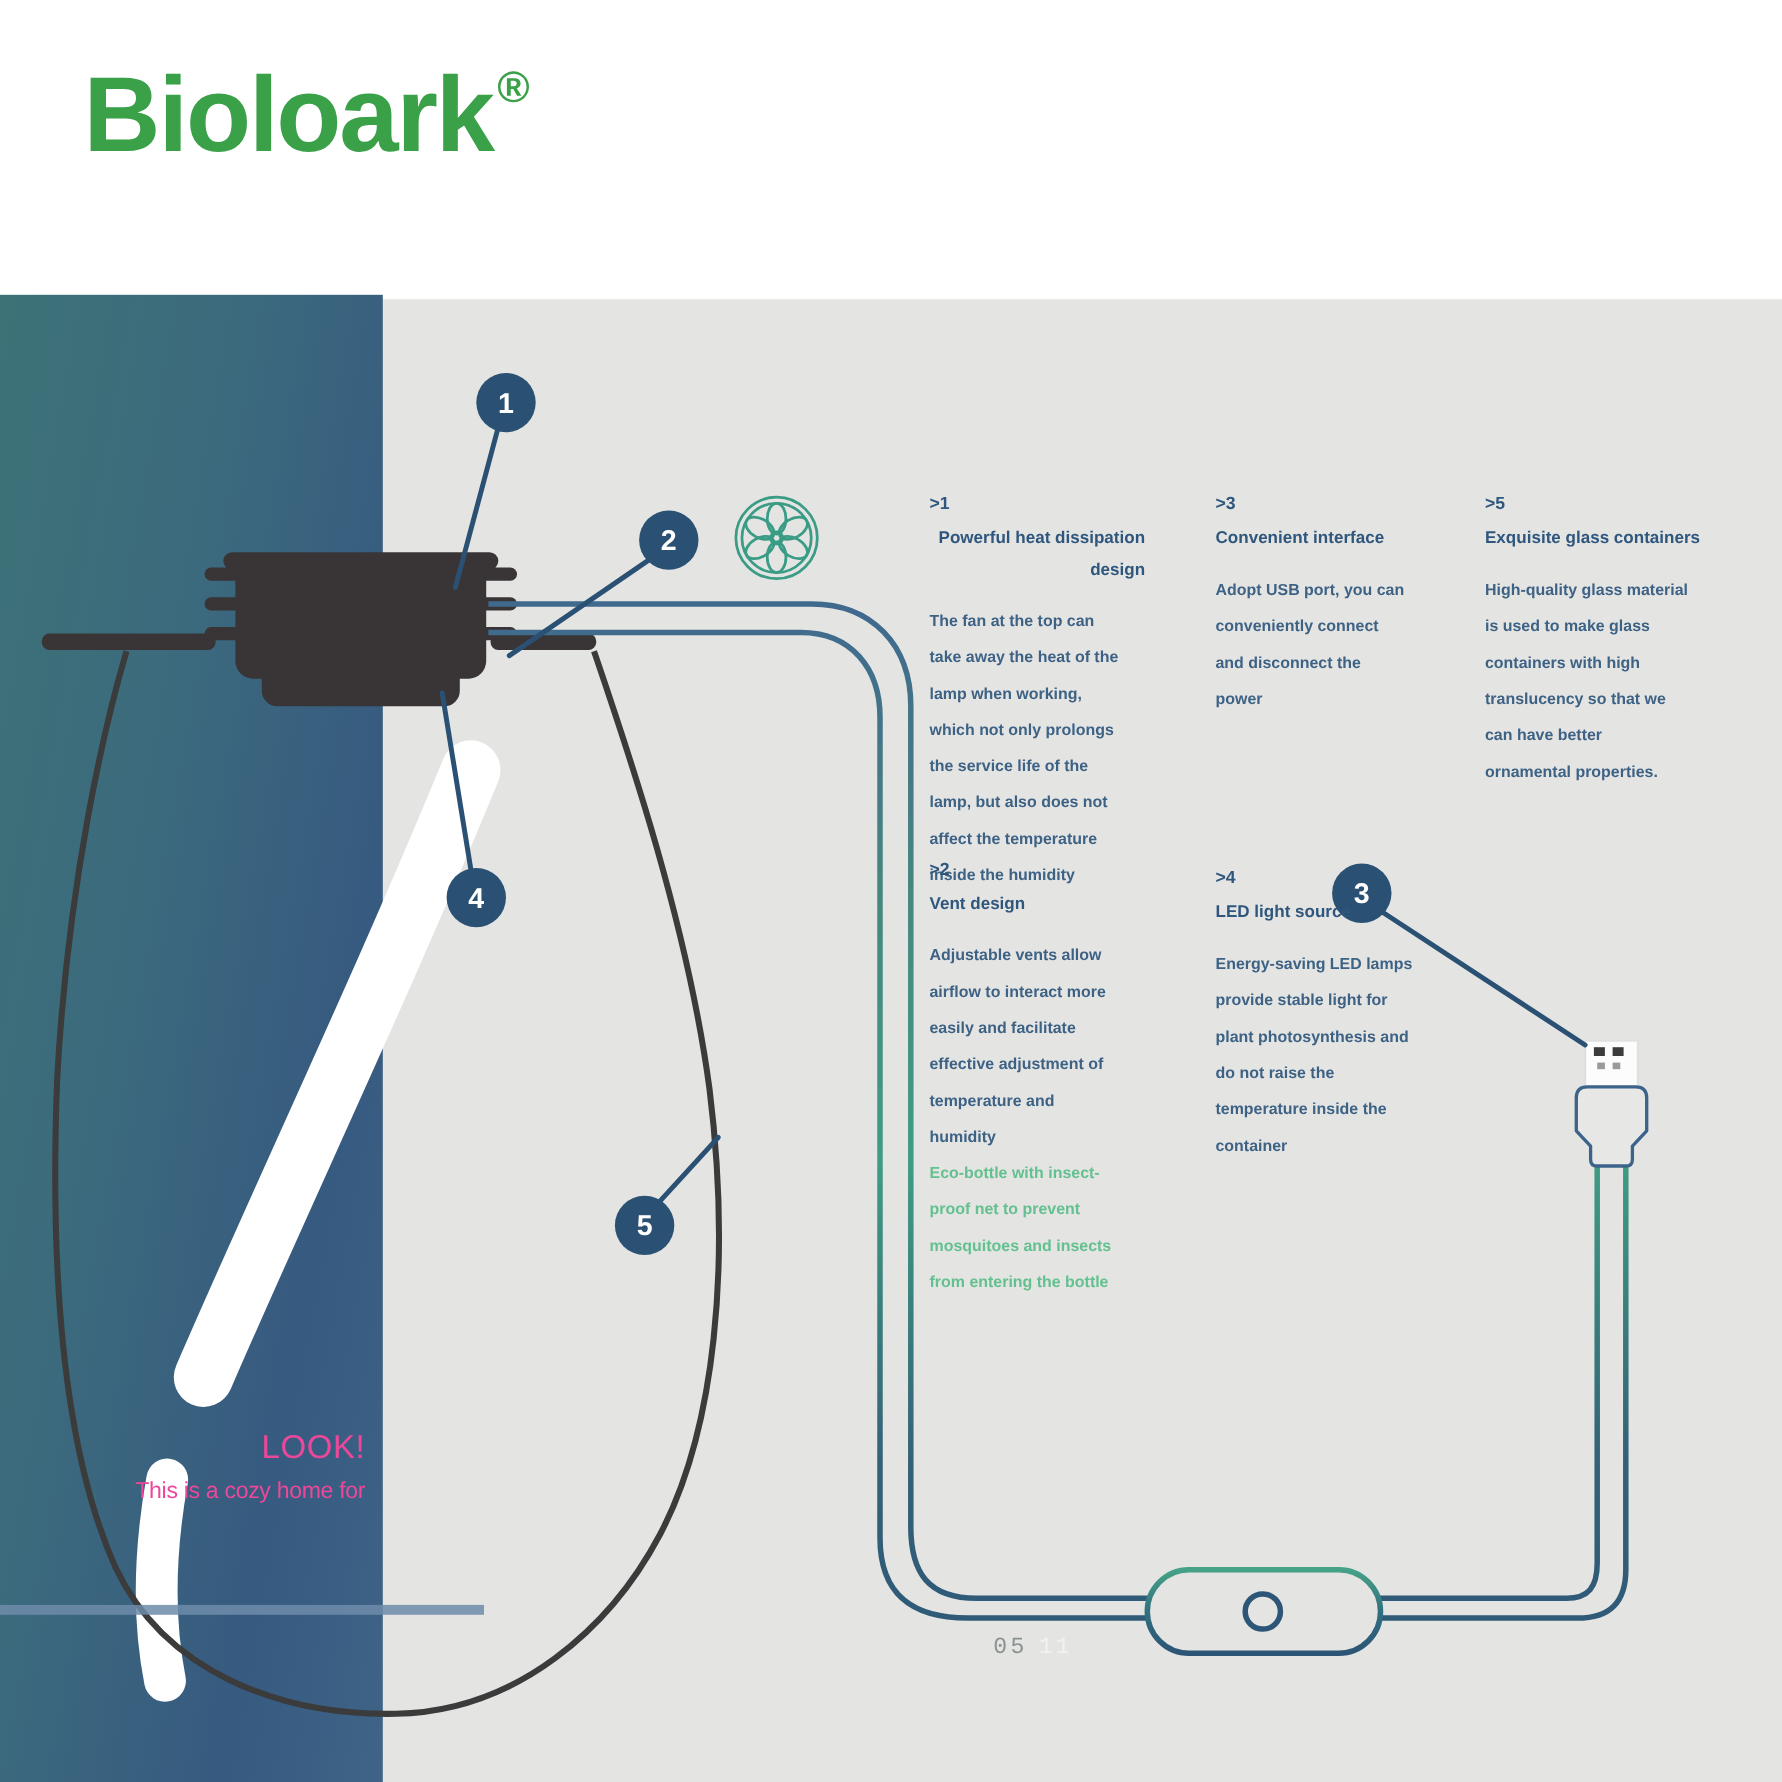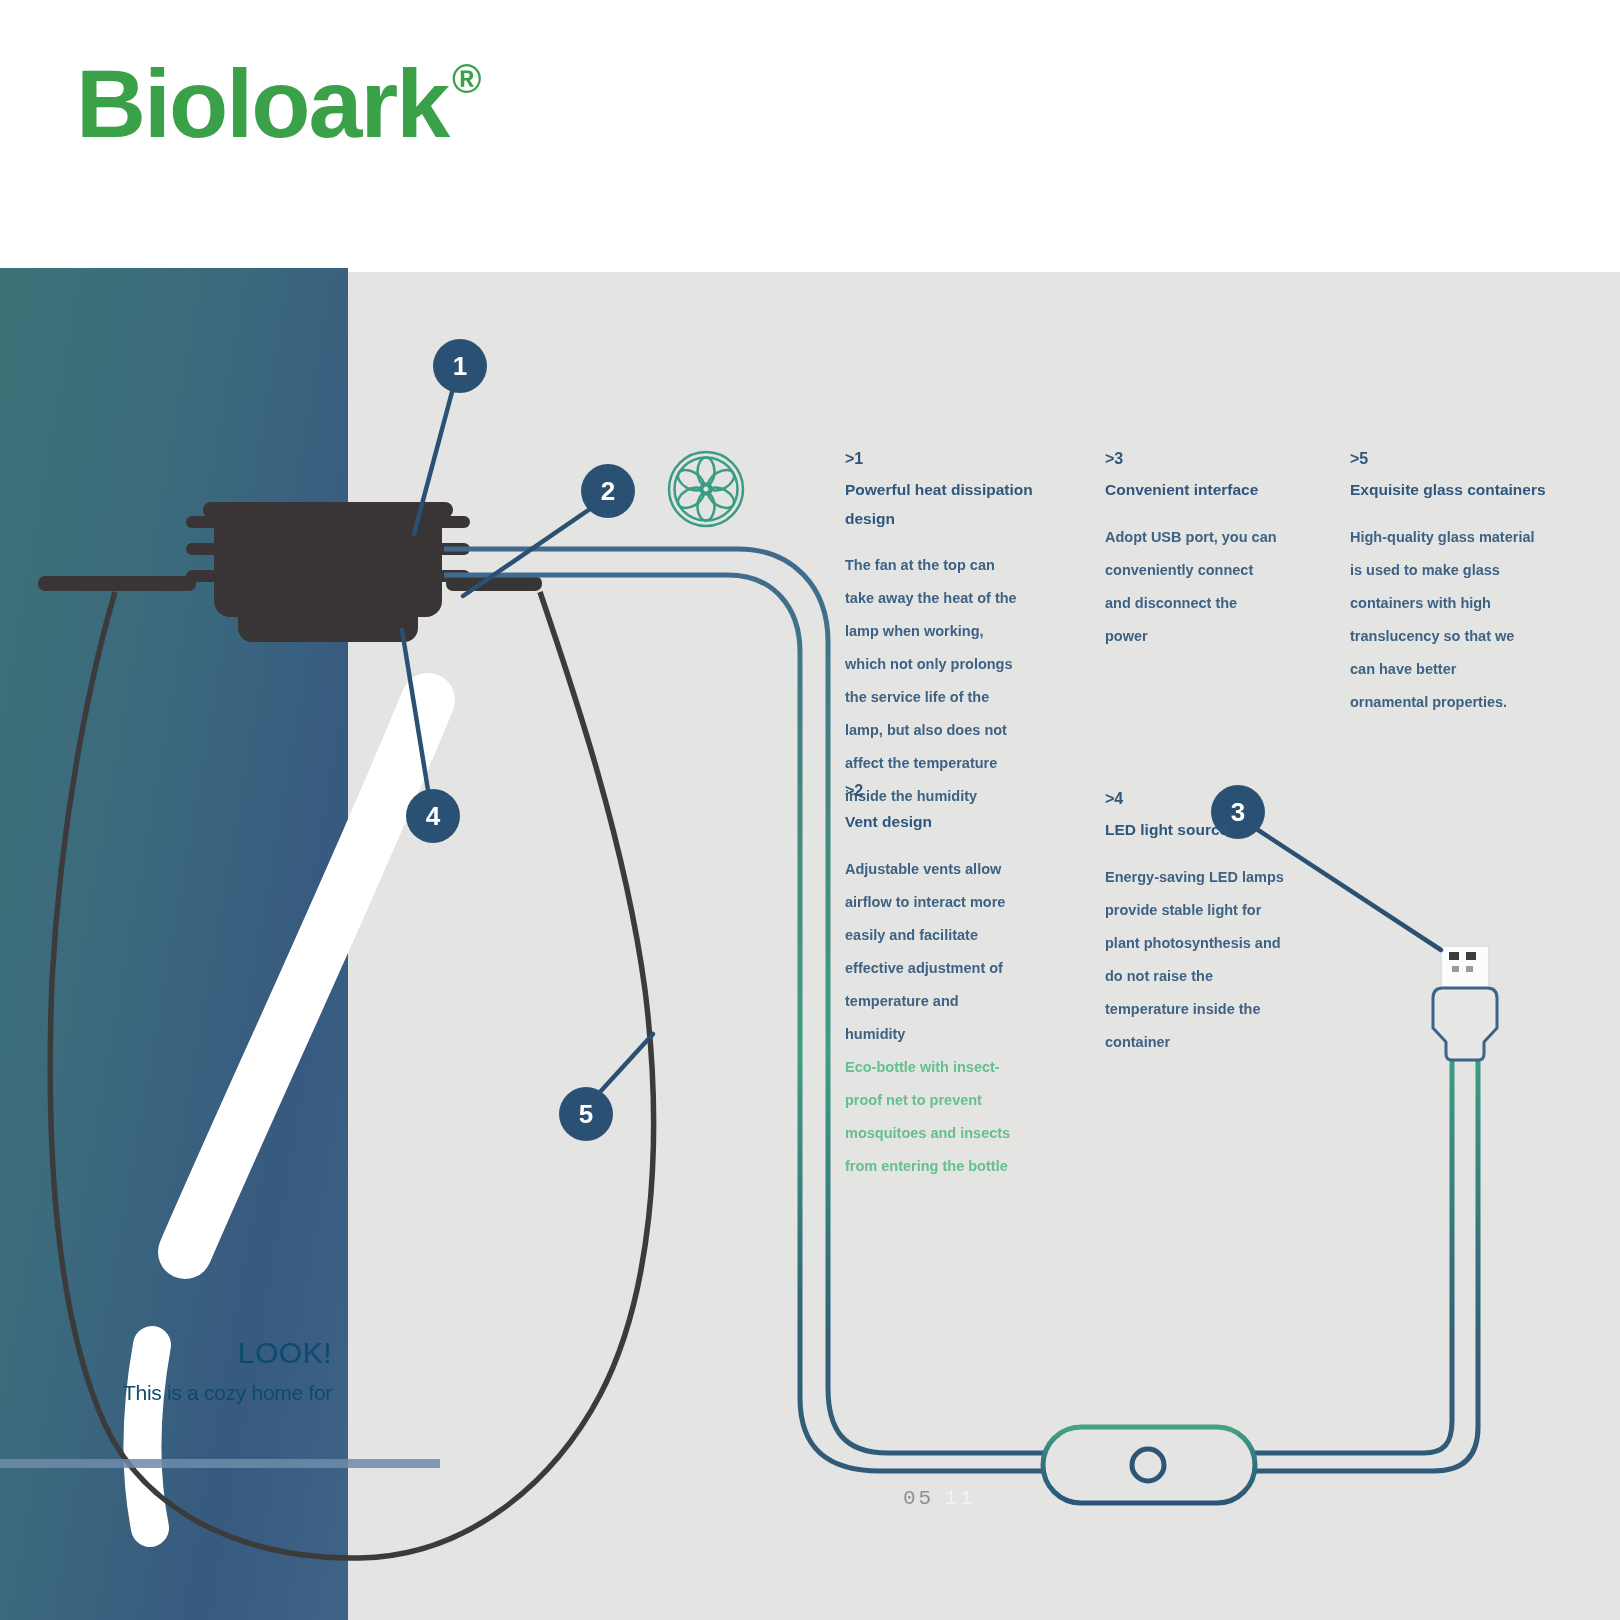--- a/index.html
+++ b/index.html
@@ -24,30 +24,30 @@
 
   
   .feature { position:absolute; color:#2f577d; }
   .feature .marker { font-size:16px; font-weight:bold; margin-bottom:8px; }
   .feature .title  { font-size:15.5px; font-weight:bold; line-height:1.85;
                      margin-bottom:16px; }
   .feature .body   { font-size:14.5px; font-weight:bold; line-height:33px; opacity:.92; }
   .feature .note   { font-size:14.5px; font-weight:bold; line-height:33px;
                      color:#63c08f; }
   #feature-1 { left:845px;  top:450px; width:172px; }
-  #feature-1 .title { width:196px; }
+  #feature-1 .title { width:196px;text-align:right; }
   #feature-2 { left:845px;  top:782px; width:178px; }
   #feature-3 { left:1105px; top:450px; width:176px; }
   #feature-4 { left:1105px; top:790px; width:184px; }
   #feature-5 { left:1350px; top:450px; width:188px; }
   #feature-5 .title { white-space:nowrap; }
 
   
   .look { position:absolute; left:20px; top:1296px; width:312px; text-align:right;
-          color:#0c4a6e; line-height:40px;margin-top:37px; }
+          color:#ec4899; line-height:40px; }
   .look .l1 { font-size:30px; letter-spacing:.5px; }
   .look .l2, .look .l3 { font-size:21px; letter-spacing:-.3px; }
 
   
   .pagenum { position:absolute; left:903px; top:1487px; font-family:"Liberation Mono", monospace;
              font-size:21px; color:#8a9391; letter-spacing:3px; }
   .pagenum .ghost { color:#f2f2f1; margin-left:10px; }
 </style>
 </head>
 <body>

